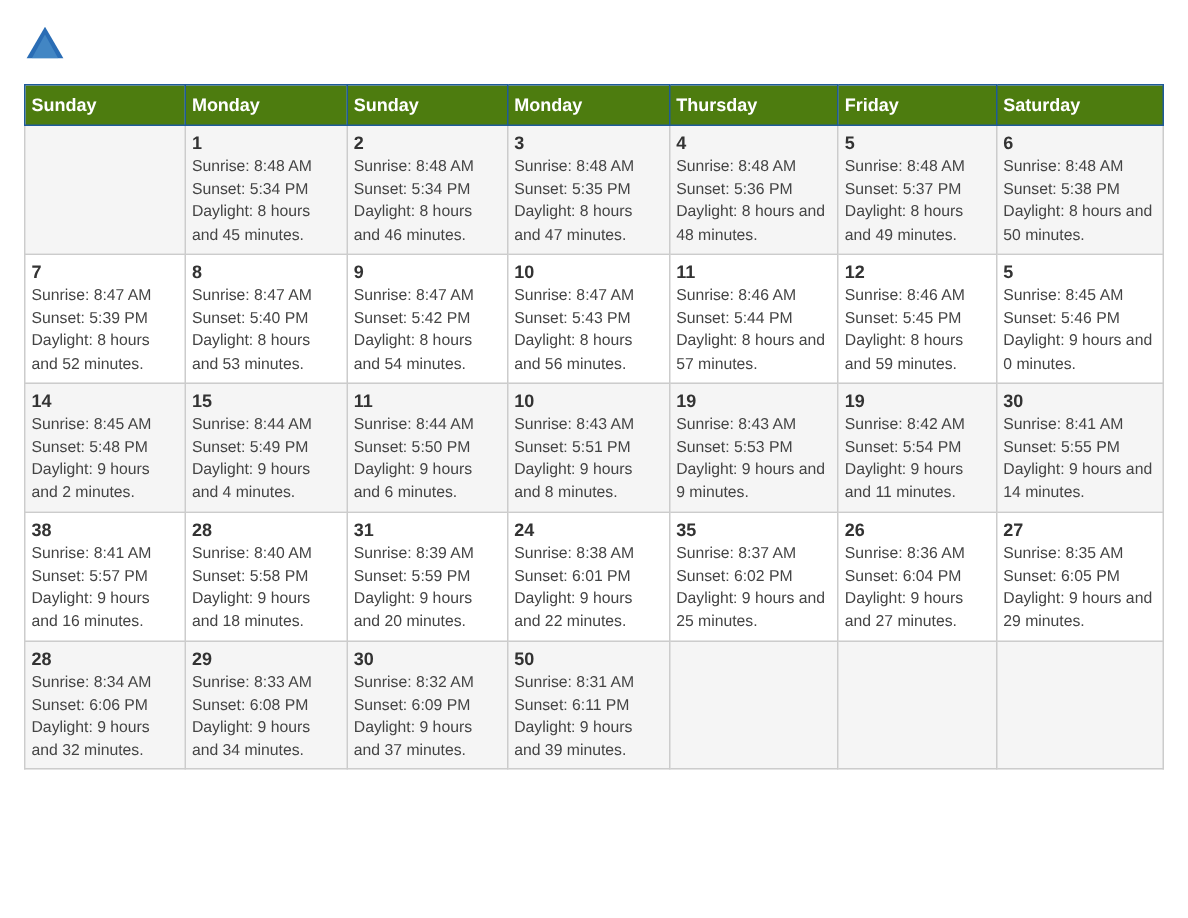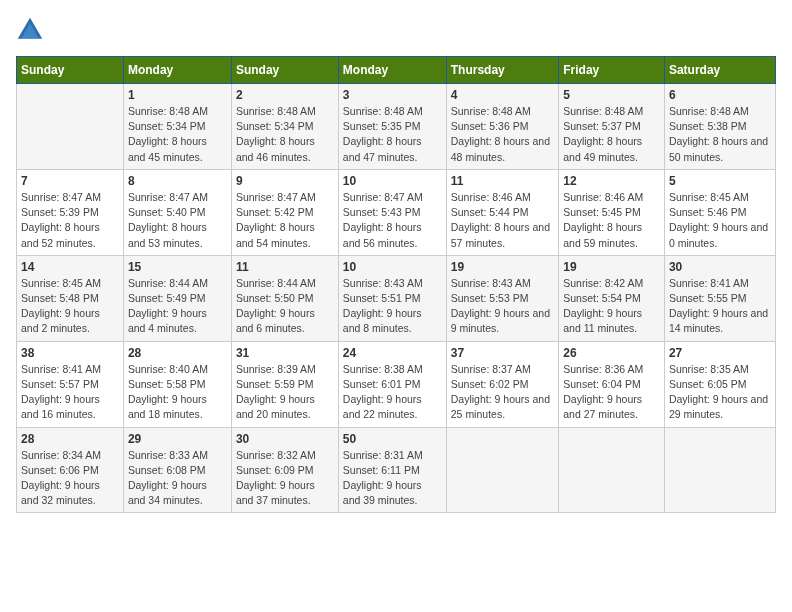--- a/index.html
+++ b/index.html
@@ -264,21 +264,21 @@
             Sunrise: 8:39 AM<br>Sunset: 5:59 PM<br>Daylight: 9 hours and 20 minutes.
           </div>
         </td>
         <td>
           <span class="day-num">24</span>
           <div class="day-info">
             Sunrise: 8:38 AM<br>Sunset: 6:01 PM<br>Daylight: 9 hours and 22 minutes.
           </div>
         </td>
         <td>
-          <span class="day-num">37</span>
+          <span class="day-num">35</span>
           <div class="day-info">
             Sunrise: 8:37 AM<br>Sunset: 6:02 PM<br>Daylight: 9 hours and 25 minutes.
           </div>
         </td>
         <td>
           <span class="day-num">26</span>
           <div class="day-info">
             Sunrise: 8:36 AM<br>Sunset: 6:04 PM<br>Daylight: 9 hours and 27 minutes.
           </div>
         </td>

